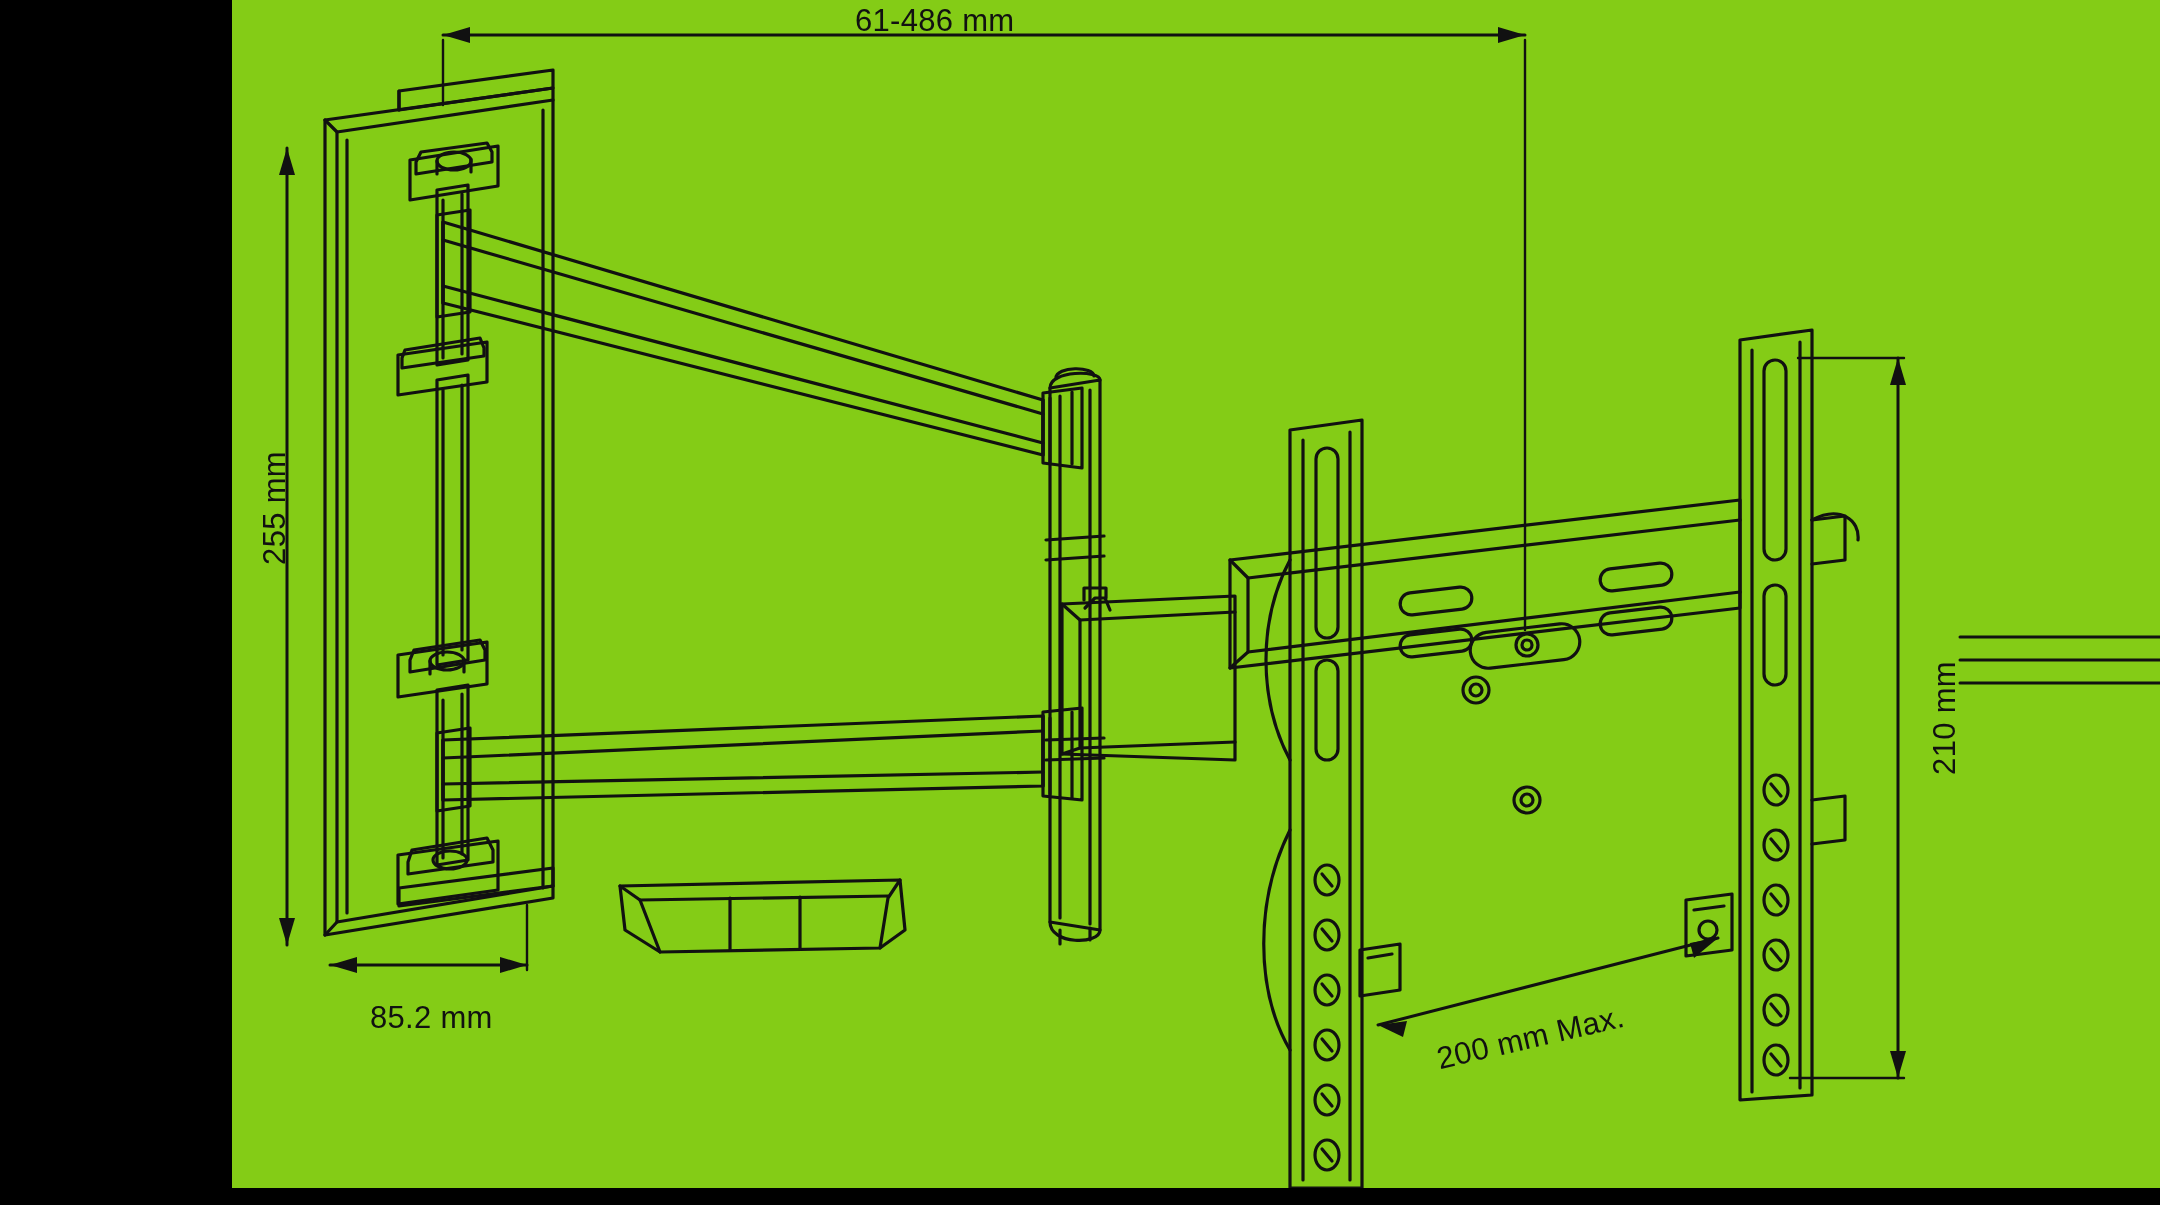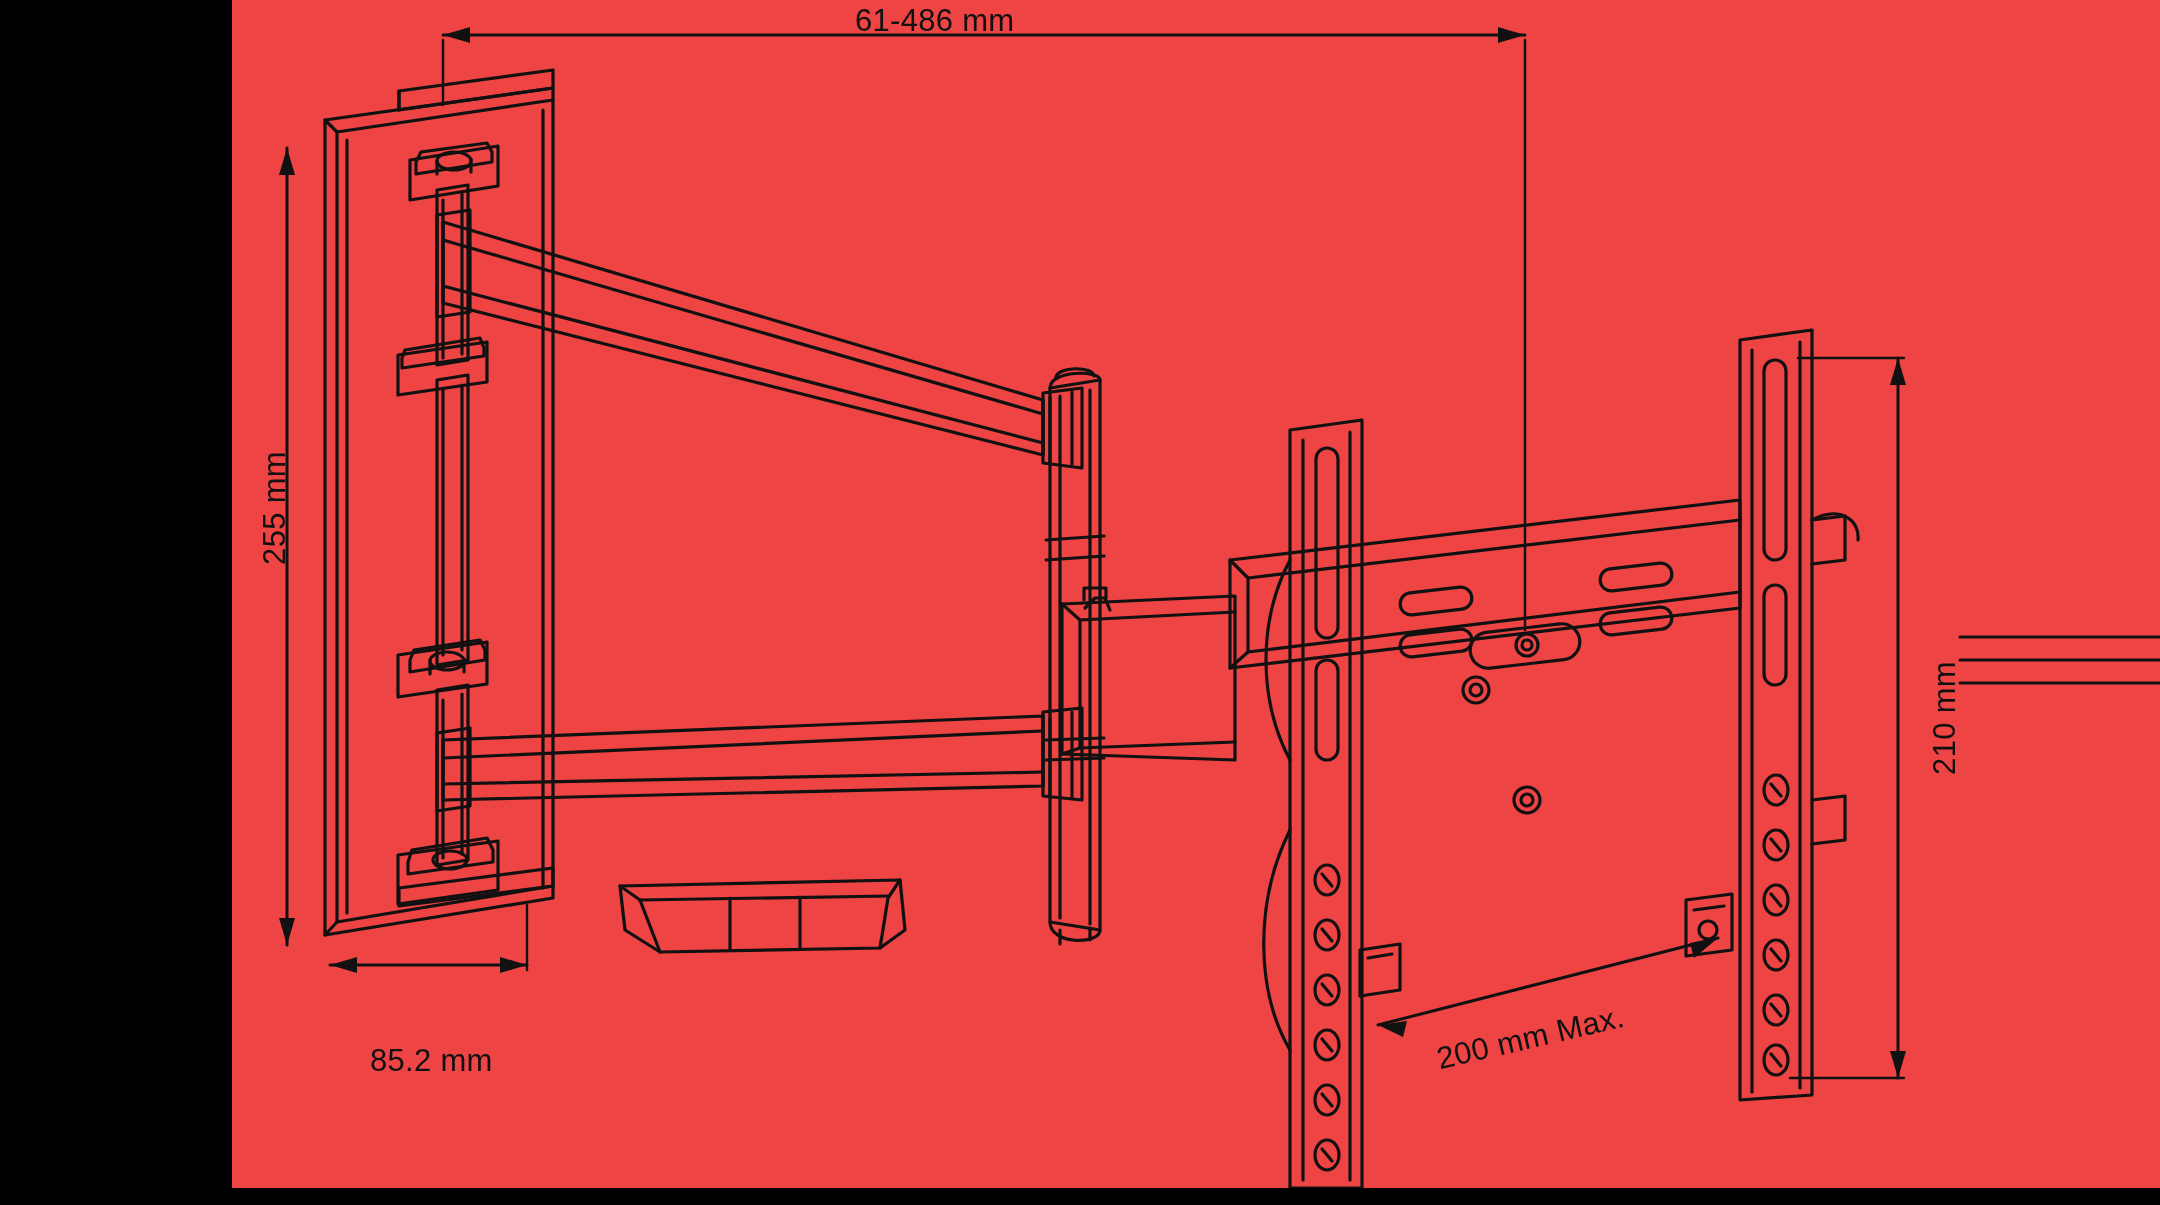--- a/index.html
+++ b/index.html
@@ -10,21 +10,21 @@
   body {
     width: 2160px;
     height: 1205px;
     overflow: hidden;
     font-family: "Liberation Sans", sans-serif;
   }
   #stage {
     position: relative;
     width: 2160px;
     height: 1205px;
-    background: #ef4444;
+    background: #84cc16;
   }
   .band-left {
     position: absolute;
     left: 0; top: 0;
     width: 232px; height: 1205px;
     background: #000000;
   }
   .band-bottom {
     position: absolute;
     left: 232px; bottom: 0;
@@ -54,21 +54,21 @@
   .rot90 {
     transform: rotate(-90deg);
     transform-origin: 50% 50%;
   }
   .rot-tilt {
     transform: rotate(-13deg);
     transform-origin: 50% 50%;
   }
   #lbl-width   { left: 855px; top: 3px; }
   #lbl-height  { left: 185px; top: 490px; width: 180px; text-align: center; }
-  #lbl-depth   { left: 370px; top: 1043px; text-align: right; }
+  #lbl-depth   { left: 370px; top: 1000px; text-align: right; }
   #lbl-vert    { left: 1855px; top: 700px; width: 180px; text-align: center; }
   #lbl-max     { left: 1435px; top: 1020px; }
 </style>
 </head>
 <body>
 
 <div id="stage">
 
   <div class="band-left"></div>
 

